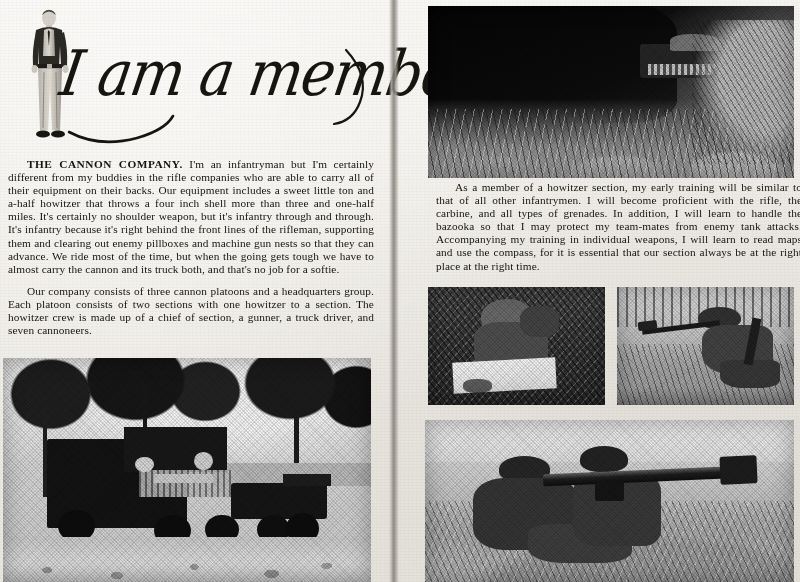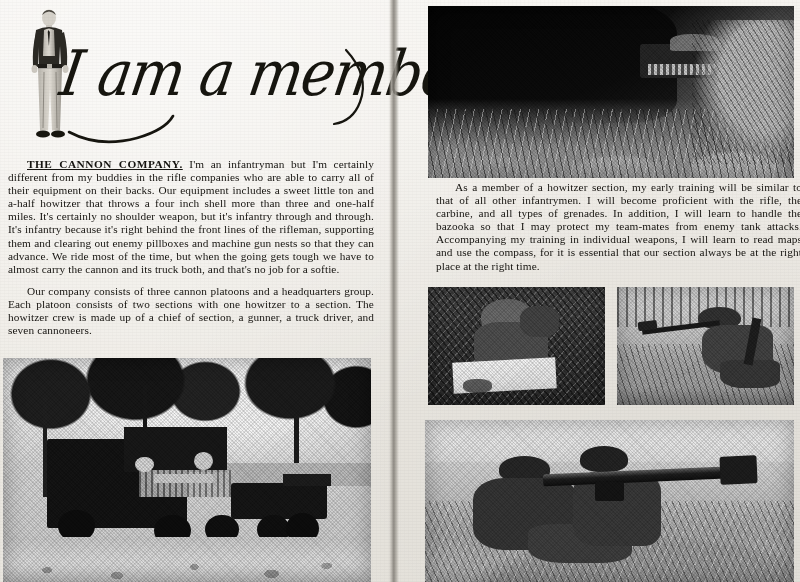--- a/index.html
+++ b/index.html
@@ -104,21 +104,21 @@
   .body-copy {
     font-family: "Liberation Serif", serif;
     font-size: 11.3px;
     line-height: 13.1px;
     text-align: justify;
     color: #161410;
     letter-spacing: .1px;
   }
   .body-copy p { margin: 0 0 9px 0; text-indent: 19px; }
   .body-copy p:last-child { margin-bottom: 0; }
-  .lead-caps { font-weight: bold; letter-spacing: .5px; text-decoration: underline; }
+  .lead-caps { font-weight: bold; letter-spacing: .5px; }
 
   .left-text  { position: absolute; left: 0;  top: 158px; width: 366px; }
   .right-text { position: absolute; left: 10px; top: 181px; width: 366px; }
 
   
   .photo {
     position: absolute;
     overflow: hidden;
     background: #d9d6cf;
     filter: grayscale(1) contrast(1.07);

